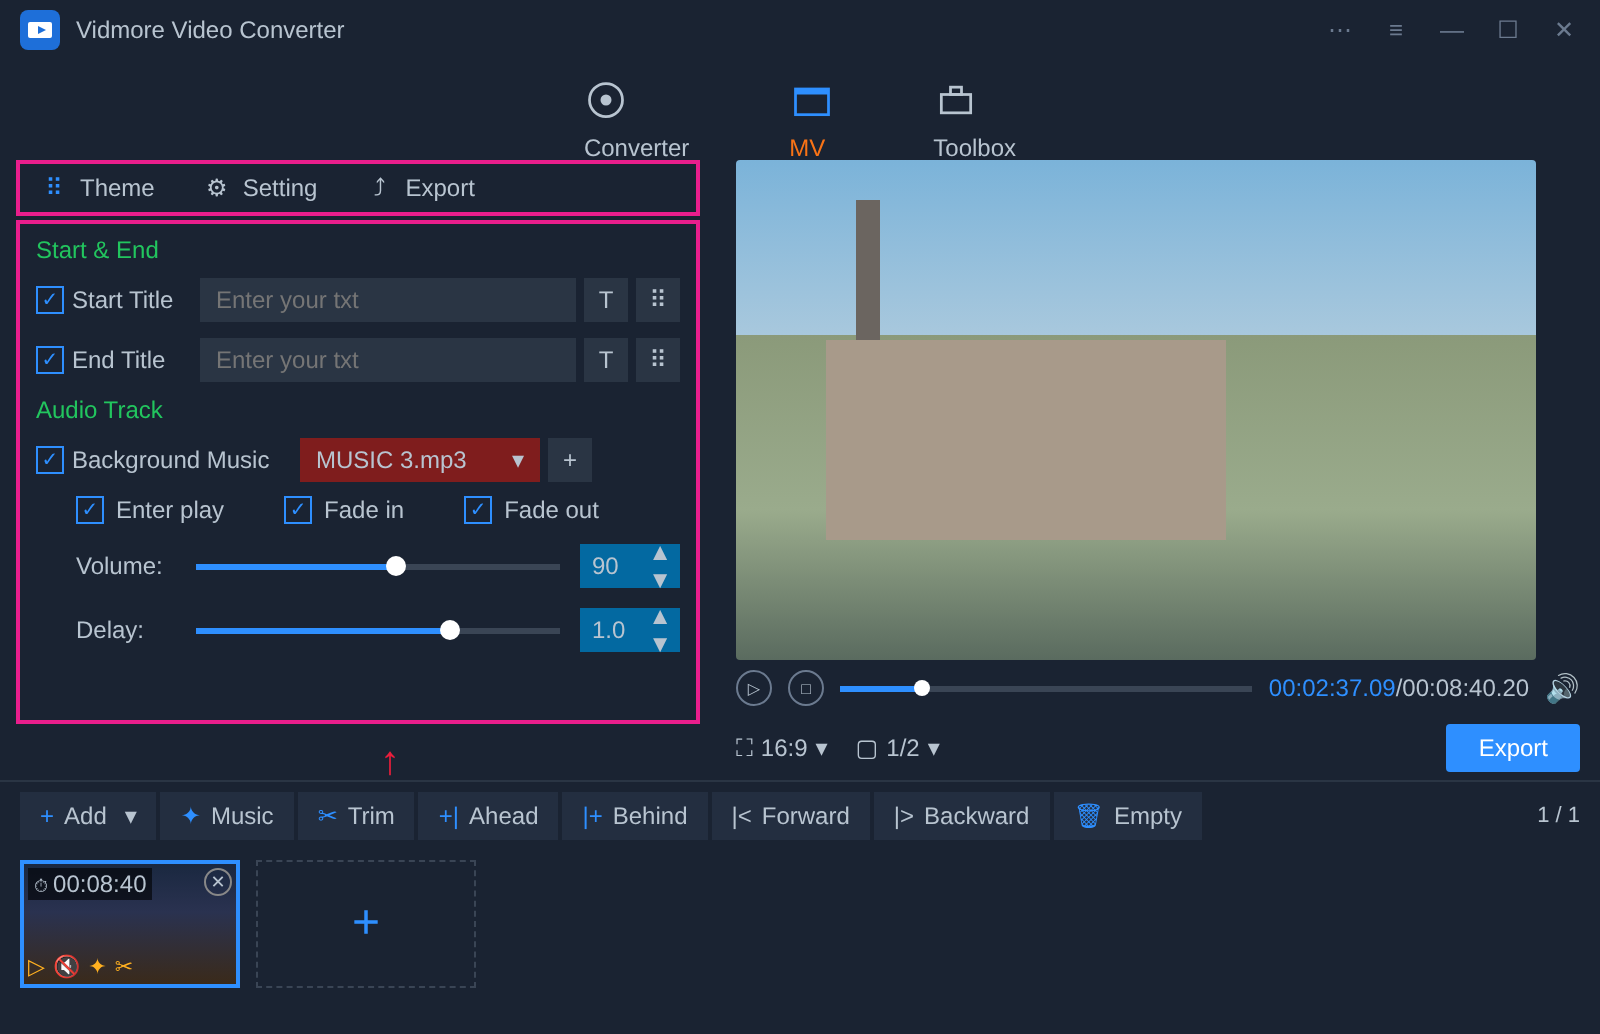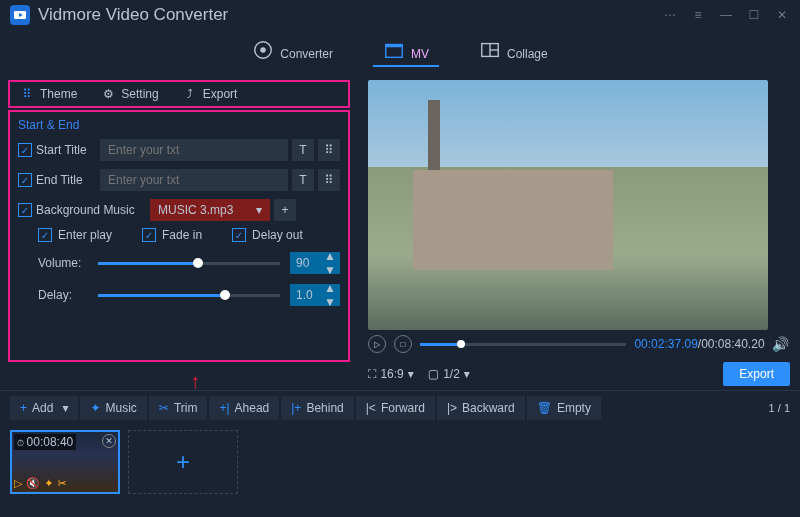--- a/index.html
+++ b/index.html
@@ -1,35 +1,35 @@
 <!DOCTYPE html>
 <html><head>
 <meta charset="utf-8">
 <style>
 *{margin:0;padding:0;box-sizing:border-box;font-family:Arial,sans-serif;font-size:12px;color:#b8c4d0}
 body{background:#1a2332;width:800px;height:517px;overflow:hidden}
 .titlebar{height:30px;display:flex;align-items:center;padding:0 10px;justify-content:space-between}
 .titlebar-left{display:flex;align-items:center;gap:8px}
 .logo{width:20px;height:20px;background:#1e6fd9;border-radius:4px;display:flex;align-items:center;justify-content:center}
-.title{font-size:17px}
+.title{font-size:12px}
 .titlebar-right{display:flex;gap:12px}
 .titlebar-icon{width:16px;height:16px;display:flex;align-items:center;justify-content:center;cursor:pointer;color:#6b7a8f}
 .nav{height:50px;display:flex;justify-content:center;gap:30px;align-items:flex-start;padding-top:5px}
-.nav-item{display:flex;align-items:flex-end;gap:6px;cursor:pointer;padding:4px 10px}
+.nav-item{display:flex;flex-direction:column;align-items:flex-start;gap:6px;cursor:pointer;padding:4px 10px}
 .nav-item.active{border-bottom:2px solid #2e8fff}
 .nav-icon{width:22px;height:22px;display:flex;align-items:center;justify-content:center}
-.nav-item.active .nav-icon,.nav-item.active span{color:#f0abfc}
+.nav-item.active .nav-icon,.nav-item.active span{color:#f97316}
 .content{display:flex;height:310px}
 .left-panel{width:358px;padding:0 8px}
 .tabs{display:flex;height:28px;align-items:center;gap:4px;border:2px solid #e91e8c;margin-bottom:2px}
 .tab{display:flex;align-items:center;gap:6px;padding:4px 10px;cursor:pointer}
 .tab.active{color:#2e8fff}
 .tab-icon{width:14px;height:14px;display:flex;align-items:center;justify-content:center}
 .settings-box{border:2px solid #e91e8c;height:252px;padding:6px 8px}
-.section-title{color:#3b82f6;font-size:12px;margin-bottom:6px}
+.section-title{color:#22c55e;font-size:12px;margin-bottom:6px}
 .row{display:flex;align-items:center;gap:4px;margin-bottom:6px;height:24px}
 .checkbox{width:14px;height:14px;border:1px solid #2e8fff;display:flex;align-items:center;justify-content:center;cursor:pointer}
 .checkbox::after{content:"✓";color:#2e8fff;font-size:10px}
 .label{width:60px}
 .input{flex:1;background:#2a3544;border:none;height:22px;padding:0 8px;color:#0ea5e9}
 .icon-btn{width:22px;height:22px;background:#2a3544;display:flex;align-items:center;justify-content:center;cursor:pointer}
 .select{width:120px;background:#7f1d1d;height:22px;display:flex;align-items:center;padding:0 8px;justify-content:space-between;cursor:pointer}
 .plus-btn{width:22px;height:22px;background:#2a3544;display:flex;align-items:center;justify-content:center;cursor:pointer}
 .check-row{display:flex;gap:30px;padding-left:20px;margin-bottom:10px}
 .check-item{display:flex;align-items:center;gap:6px}
@@ -108,26 +108,25 @@
         <svg viewBox="0 0 24 24">
           <rect x="3" y="6" width="18" height="14" fill="none" stroke="#2e8fff" stroke-width="1.5"></rect>
           <rect x="3" y="6" width="18" height="3" fill="#2e8fff"></rect>
         </svg>
       </div>
     <span>MV</span>
   </div>
   <div class="nav-item">
     <div class="nav-icon">
         <svg viewBox="0 0 24 24">
-          <rect x="3" y="5" width="18" height="14" fill="none" stroke="#b8c4d0" stroke-width="1.5"></rect>
-          <line x1="12" y1="5" x2="12" y2="19" stroke="#b8c4d0" stroke-width="1.5"></line>
-          <line x1="12" y1="12" x2="21" y2="12" stroke="#b8c4d0" stroke-width="1.5"></line>
+          <rect x="4" y="9" width="16" height="10" fill="none" stroke="#b8c4d0" stroke-width="1.5"></rect>
+          <rect x="9" y="5" width="6" height="4" fill="none" stroke="#b8c4d0" stroke-width="1.5"></rect>
         </svg>
       </div>
-    <span>Collage</span>
+    <span>Toolbox</span>
   </div>
 </div>
 
 <div class="content">
   <div class="left-panel">
     <div class="tabs">
       <div class="tab">
         <span class="tab-icon" style="color:#2e8fff">⠿</span>
         <span>Theme</span>
       </div>
@@ -149,41 +148,42 @@
         <div class="icon-btn">T</div>
         <div class="icon-btn">⠿</div>
       </div>
       <div class="row">
         <div class="checkbox"></div>
         <span class="label">End Title</span>
         <input class="input" placeholder="Enter your txt" style="">
         <div class="icon-btn">T</div>
         <div class="icon-btn">⠿</div>
       </div>
+      <div class="section-title">Audio Track</div>
       <div class="row">
         <div class="checkbox"></div>
         <span style="width:110px">Background Music</span>
         <div class="select">
           <span>MUSIC 3.mp3</span>
           <span>▾</span>
         </div>
         <div class="plus-btn">+</div>
       </div>
       <div class="check-row">
         <div class="check-item">
             <div class="checkbox"></div>
             <span>Enter play</span>
           </div>
         <div class="check-item">
             <div class="checkbox"></div>
             <span>Fade in</span>
           </div>
         <div class="check-item">
             <div class="checkbox"></div>
-            <span>Delay out</span>
+            <span>Fade out</span>
           </div>
       </div>
       <div class="slider-row">
         <span class="slider-label">Volume:</span>
         <div class="slider">
             <div class="slider-fill" style="width:55%"></div>
             <div class="slider-thumb" style="left:55%"></div>
           </div>
         <div class="spinner">
             <span>90</span>

